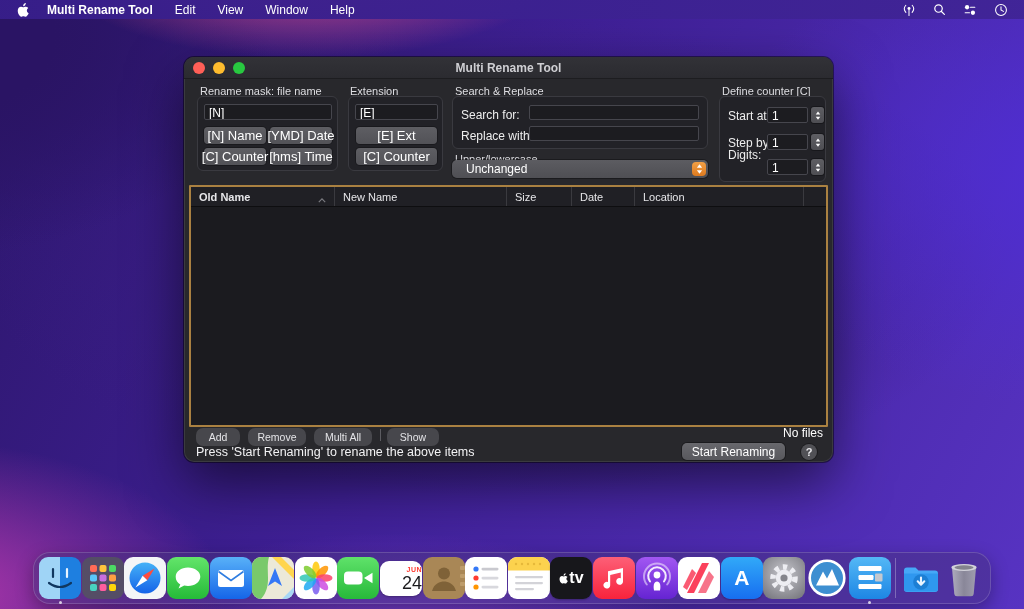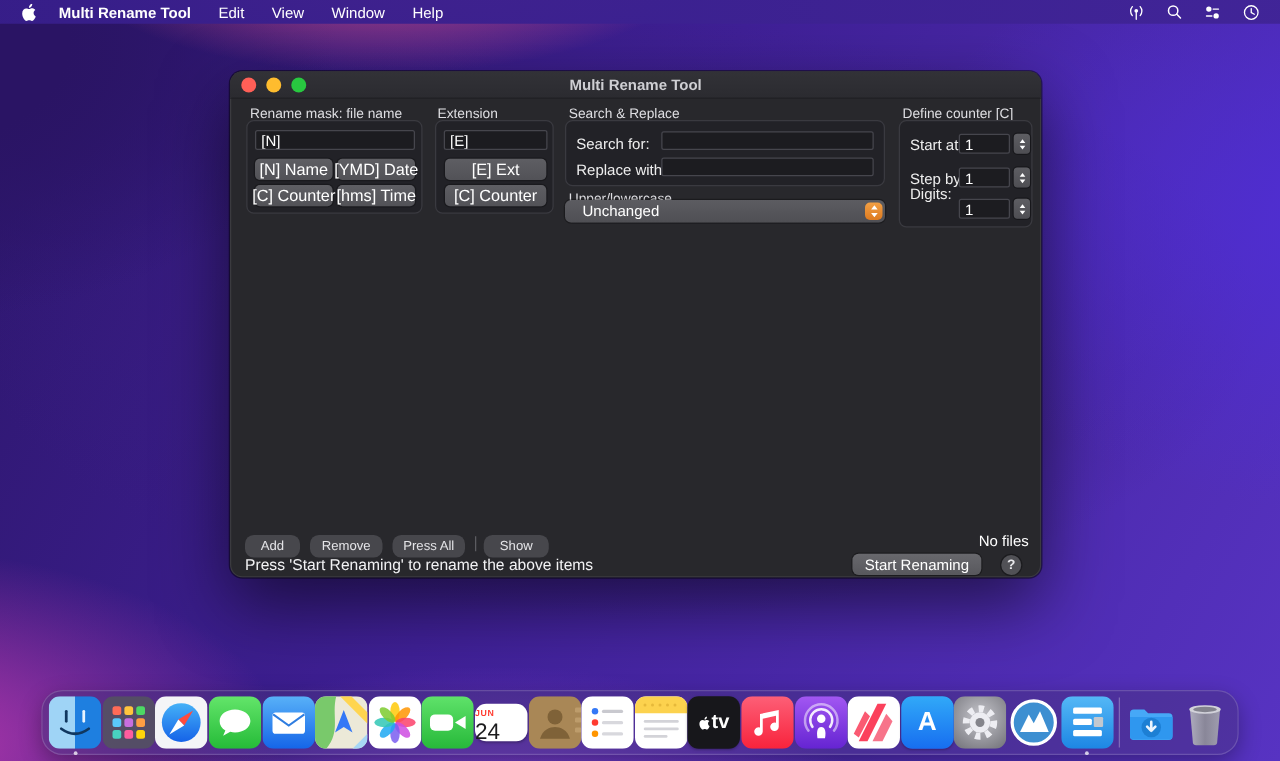--- a/index.html
+++ b/index.html
@@ -87,22 +87,22 @@
 
   
   .dock { position:absolute; left:33px; bottom:5px; width:958px; height:52px; border-radius:17px;
     background:rgba(72,50,122,.45); box-shadow:0 0 0 1px rgba(255,255,255,.16) inset, 0 6px 18px rgba(0,0,0,.3);
     display:flex; align-items:center; padding:0 6px; z-index:30; }
   .dicon { width:43px; height:52px; position:relative; display:flex; align-items:center; justify-content:center; }
   .dicon svg { display:block; }
   .rundot { position:absolute; bottom:0px; left:50%; margin-left:-1.5px; width:3px; height:3px;
     border-radius:50%; background:rgba(255,255,255,.75); }
   .docksep { width:1px; height:40px; background:rgba(255,255,255,.28); margin:0 4px; }
-  .calendar-face { width:42px; height:30px; border-radius:9px; background:#fff; display:flex;
-    flex-direction:column; align-items:flex-start; box-shadow:0 1px 2px rgba(0,0,0,.25); }
+  .calendar-face { width:42px; height:35px; border-radius:9px; background:#fff; display:flex;
+    flex-direction:column; align-items:flex-end; box-shadow:0 1px 2px rgba(0,0,0,.25); }
   .cal-month { font-size:7px; font-weight:bold; color:#ff3b30; letter-spacing:.5px; margin-top:5px; }
   .cal-day { font-size:18px; color:#1c1c1e; line-height:20px; }
   .tv-face { width:42px; height:42px; border-radius:9px; background:#17171b; display:flex;
     align-items:center; justify-content:center; gap:1px; box-shadow:0 1px 2px rgba(0,0,0,.25); }
   .tv-label { color:#fff; font-weight:bold; font-size:16px; }
   .as-face { width:42px; height:42px; border-radius:9px; background:linear-gradient(#31a9f8,#176ef0);
     display:flex; align-items:center; justify-content:center; box-shadow:0 1px 2px rgba(0,0,0,.25); }
   .as-letter { color:#fff; font-size:21px; font-weight:bold; }
 </style>
 </head>
@@ -213,24 +213,40 @@
     <div class="cnt-row-label" style="left:8px; top:51px;">Digits:</div>
     <div class="field" style="left:47px; top:62px; width:41px; height:16px;">1</div>
     <div class="stepper" style="left:91px; top:62px;">
         <svg width="6" height="9" viewBox="0 0 8 11">
           <path d="M4 0 L7 4 H1z" fill="#fff"></path>
           <path d="M4 11 L1 7 H7z" fill="#fff"></path>
         </svg>
       </div>
   </div>
 
+  <div class="tablebox">
+    <div class="thead">
+      <div class="th first" style="width:144px;">
+        <span>Old Name</span>
+        <span class="sortglyph"><svg width="8" height="5" viewBox="0 0 10 6">
+              <path d="M1 5 L5 1 L9 5" stroke="#9a9aa0" stroke-width="1.4" fill="none"></path>
+            </svg></span>
+      </div>
+      <div class="th" style="width:172px;"><span>New Name</span></div>
+      <div class="th" style="width:65px;"><span>Size</span></div>
+      <div class="th" style="width:63px;"><span>Date</span></div>
+      <div class="th" style="width:169px;"><span>Location</span></div>
+      <div class="th" style="flex:1; border-right:none;"></div>
+    </div>
+    <div class="tbody"></div>
+  </div>
 
   <div class="pill" style="left:12px; width:44px;">Add</div>
   <div class="pill" style="left:64px; width:58px;">Remove</div>
-  <div class="pill" style="left:130px; width:58px;">Press All</div>
+  <div class="pill" style="left:130px; width:58px;">Multi All</div>
   <div class="pillsep" style="left:196px;"></div>
   <div class="pill" style="left:203px; width:52px;">Show</div>
   <div class="nofiles">No files</div>
 
   <div class="hint">Press 'Start Renaming' to rename the above items</div>
   <div class="startbtn">Start Renaming</div>
   <div class="helpbtn">?</div>
 </div>
 
 <div class="dock">

